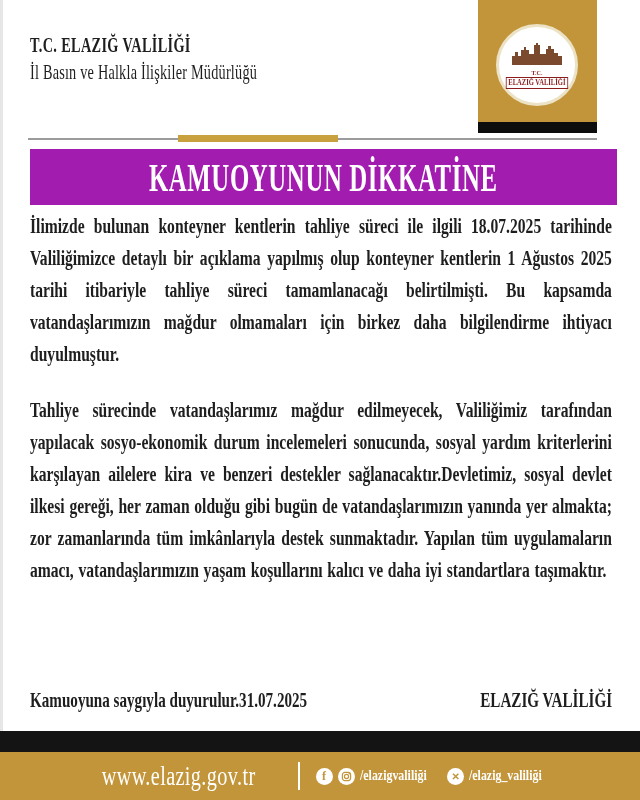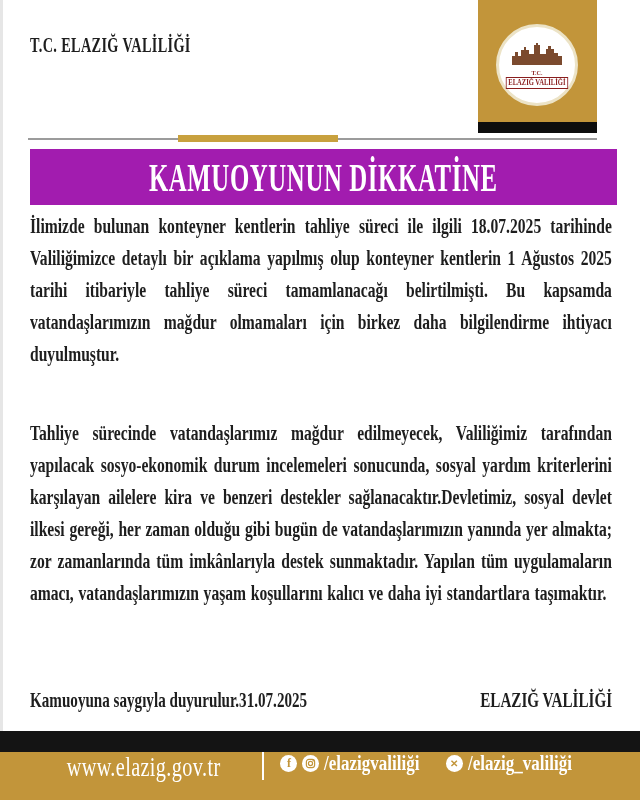--- a/index.html
+++ b/index.html
@@ -48,55 +48,58 @@
   .banner .cx{transform:scaleX(.62);transform-origin:50% 50%;font-size:40px;font-weight:700;color:#fff;letter-spacing:1px;}
 
   
   .para{position:absolute;left:30px;width:582px;}
   .para-inner{
     width:746px;transform:scaleX(.78);transform-origin:0 0;
     font-size:20px;font-weight:700;line-height:32px;color:#1e1e1e;
     text-align:justify;word-spacing:1px;
   }
   .p1{top:210px;}
-  .p2{top:417px;}
+  .p2{top:394px;}
 
   
   .signoff{position:absolute;left:30px;top:688px;width:582px;display:flex;justify-content:space-between;align-items:flex-start;}
   .signoff .left .cx{transform:scaleX(.72);font-size:21px;font-weight:700;}
   .signoff .right .cx{transform:scaleX(.72);transform-origin:100% 50%;font-size:21px;font-weight:700;}
 
   
   .footer-strip{position:absolute;left:0;top:731px;width:640px;height:21px;background:#141414;}
   .footer-bar{
     position:absolute;left:0;top:752px;width:640px;height:48px;background:#C2953A;
-    display:flex;align-items:flex-start;justify-content:center;
+    display:flex;align-items:center;justify-content:center;
   }
   .site{font-size:27px;font-weight:400;color:#fff;letter-spacing:.5px;}
   .site .cx{transform:scaleX(.75);transform-origin:50% 50%;}
   .vdiv{width:2px;height:28px;background:#ffffff;margin:0 16px;}
   .social{display:flex;align-items:center;}
   .sicon{
     width:17px;height:17px;border-radius:50%;background:#fff;color:#C2953A;
     display:flex;align-items:center;justify-content:center;
     font-size:12px;font-weight:700;line-height:17px;margin-right:5px;flex:0 0 auto;
   }
   .sicon svg{display:block;}
-  .handle{font-size:20px;font-weight:700;color:#fff;margin-right:9px;}
+  .handle{font-size:14px;font-weight:700;color:#fff;margin-right:9px;}
   .handle .cx{transform:scaleX(.85);}
 </style>
 </head>
 <body>
 
 <div id="page">
 
   <div class="left-edge"></div>
 
   <div class="agency">
     <span class="cx">T.C. ELAZIĞ VALİLİĞİ</span>
+  </div>
+  <div class="dept">
+    <span class="cx">İl Basın ve Halkla İlişkiler Müdürlüğü</span>
   </div>
 
   <div class="logo-block">
     <div class="logo-circle">
       <span class="logo-icon">
         <svg width="54" height="24" viewBox="0 0 54 24">
           <path fill="#7b4a2e" d="M2 23 L2 14 L5 14 L5 10 L8 10 L8 14 L11 14 L11 8 L14 8 L14 5 L16 5 L16 8 L19 8 L19 12 L24 12 L24 3 L26 3 L26 1 L28 1 L28 3 L30 3 L30 12 L36 12 L36 7 L38 7 L38 4 L41 4 L41 7 L44 7 L44 11 L48 11 L48 14 L52 14 L52 23 Z"></path>
         </svg>
       </span>
       <span class="logo-tc">T.C.</span>

